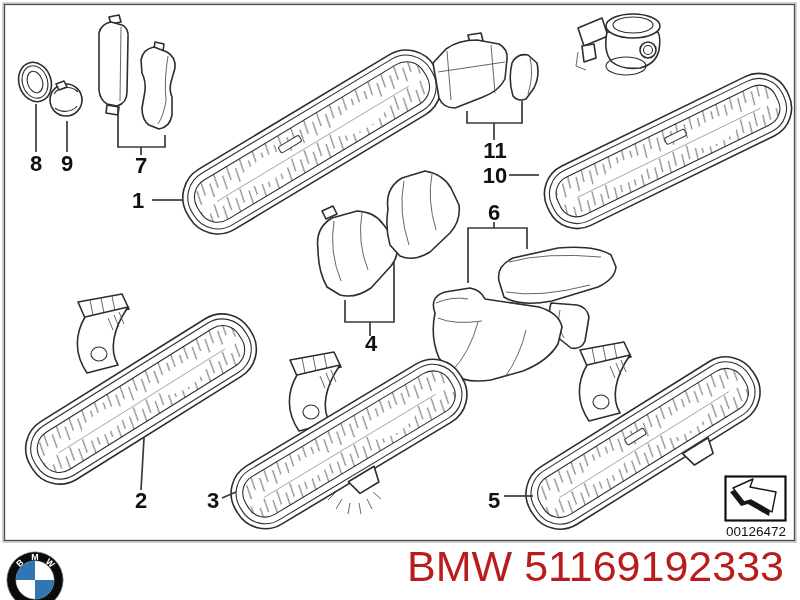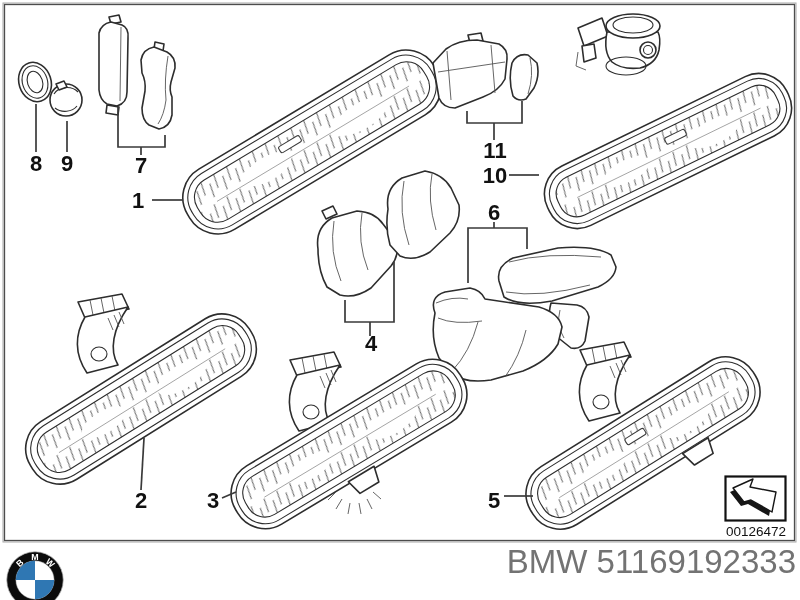--- a/index.html
+++ b/index.html
@@ -12,22 +12,22 @@
   .glass{fill:url(#hat);stroke:#2d2d2d;stroke-width:1.1;}
   .blob{fill:#fff;stroke:none;}
   .slot{fill:#fff;stroke:#3a3a3a;stroke-width:1;}
   .ln{fill:none;stroke:#555;stroke-width:0.9;}
   .mid{stroke:#9a9a9a;stroke-width:0.8;}
   .leader{fill:none;stroke:#3a3a3a;stroke-width:1.7;}
   .plabel{font-size:22px;font-weight:bold;fill:#111;text-anchor:middle;}
   .stampnum{font-size:13.5px;fill:#111;text-anchor:middle;}
   .o2f{fill:none;stroke:#2d2d2d;stroke-width:1.1;}
   
-  #part-number-line{position:absolute;top:545px;right:4px;font-size:33px;
-      color:#737373;white-space:nowrap;line-height:1;}
+  #part-number-line{position:absolute;top:545px;right:16px;font-size:43px;
+      color:#b91c1c;white-space:nowrap;line-height:1;}
   #bmw-roundel{position:absolute;left:6px;top:551px;}
   .ring-letter{font-size:9.5px;font-weight:bold;fill:#fff;text-anchor:middle;
       font-family:"Liberation Sans",sans-serif;}
 </style>
 </head>
 <body>
 
 <div id="app">
 
 <svg id="diagram-svg" width="800" height="600" viewBox="0 0 800 600">

